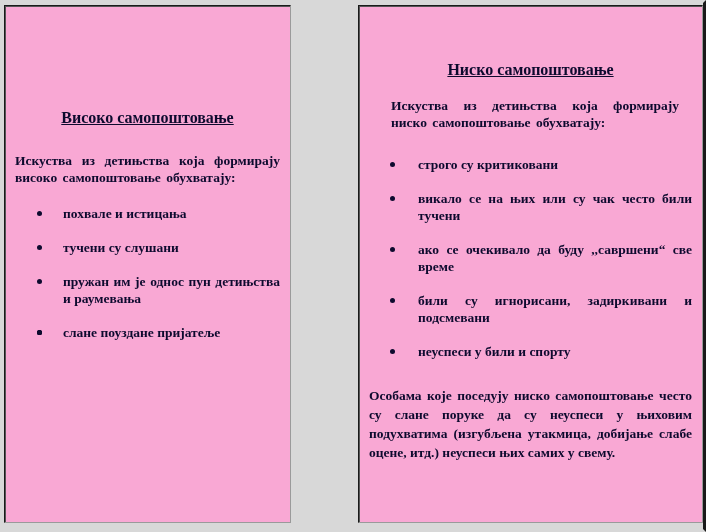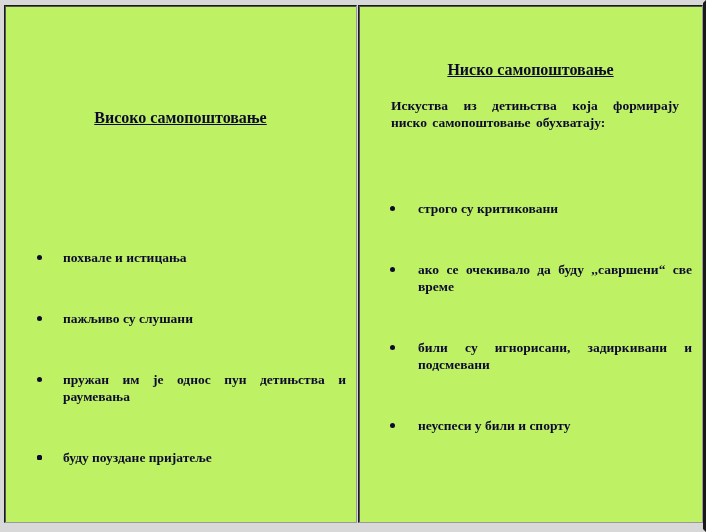--- a/index.html
+++ b/index.html
@@ -9,37 +9,37 @@
   }
   .frame {
     position: absolute; left: 0; top: 0; width: 706px; height: 532px;
     box-sizing: border-box;
     border-top: 3px solid #d8d8d8; border-left: 3px solid #d8d8d8;
     border-right: 3px solid #1a1a1a; border-bottom: 3px solid #d8d8d8;
     background: #d8d8d8;
   }
   .cell {
     position: absolute; top: 5px; height: 518px; box-sizing: border-box;
-    background: #bef264;
+    background: #f9a8d4;
     border: 1px solid #1a1a1a;
     border-right-color: #9a9a9a; border-bottom-color: #9a9a9a;
     box-shadow: inset 1px 1px 0 #555;
     color: #0d0a2e;
     font-weight: bold;
     font-size: 13.5px;
   }
-  .cell-left { left: 4px; width: 353px; }
+  .cell-left { left: 4px; width: 287px; }
   .cell-right { left: 358px; width: 345px; }
   .title {
     text-align: center; text-decoration: underline; font-size: 16px;
     font-weight: bold; color: #0d0a2e; margin: 0;
   }
   .intro { text-align: justify; line-height: 17px; margin: 0; word-spacing: 2px; }
   ul { list-style: none; margin: 0; padding: 0; }
-  li { position: relative; line-height: 17px; text-align: justify; margin-top: 44px; }
+  li { position: relative; line-height: 17px; text-align: justify; }
   .bullet {
     position: absolute; left: 0; top: 6px; width: 5px; height: 5px;
     background: #0d0a2e; border-radius: 50%;
   }
   .outro { text-align: justify; line-height: 19px; margin: 0; }
 
   .cell-left .title { position: absolute; left: 0; right: 0; top: 103px; }
   .cell-left .intro { position: absolute; left: 10px; right: 10px; top: 146px; }
   .cell-left ul { position: absolute; left: 32px; right: 10px; top: 199px; }
   .cell-left li { padding-left: 26px; margin-bottom: 17px; }
@@ -50,32 +50,35 @@
   .cell-right li { padding-left: 28px; margin-bottom: 17px; }
   .cell-right .outro { position: absolute; left: 10px; right: 10px; top: 380px; }
 </style>
 </head>
 <body>
 
 <div class="frame"></div>
 
 <div class="cell cell-left">
   <h2 class="title">Високо самопоштовање</h2>
+  <p class="intro">Искуства из детињства која формирају високо самопоштовање обухватају:</p>
   <ul>
     <li><span class="bullet"></span><span>похвале и истицања</span></li>
-    <li><span class="bullet"></span><span>пажљиво су слушани</span></li>
+    <li><span class="bullet"></span><span>тучени су слушани</span></li>
     <li><span class="bullet"></span><span>пружан им је однос пун детињства и раумевања</span></li>
     <li><span class="bullet"></span></li>
     <li><span class="bullet"></span></li>
-    <li><span class="bullet"></span><span>буду поуздане пријатеље</span></li>
+    <li><span class="bullet"></span><span>слане поуздане пријатеље</span></li>
   </ul>
 </div>
 
 <div class="cell cell-right">
   <h2 class="title">Ниско самопоштовање</h2>
   <p class="intro">Искуства из детињства која формирају ниско самопоштовање обухватају:</p>
   <ul>
     <li><span class="bullet"></span><span>строго су критиковани</span></li>
+    <li><span class="bullet"></span><span>викало се на њих или су чак често били тучени</span></li>
     <li><span class="bullet"></span><span>ако се очекивало да буду ,,савршени“ све време</span></li>
     <li><span class="bullet"></span><span>били су игнорисани, задиркивани и подсмевани</span></li>
     <li><span class="bullet"></span><span>неуспеси у били и спорту</span></li>
   </ul>
+  <p class="outro">Особама које поседују ниско самопоштовање често су слане поруке да су неуспеси у њиховим подухватима (изгубљена утакмица, добијање слабе оцене, итд.) неуспеси њих самих у свему.</p>
 </div>
 
 </body></html>

